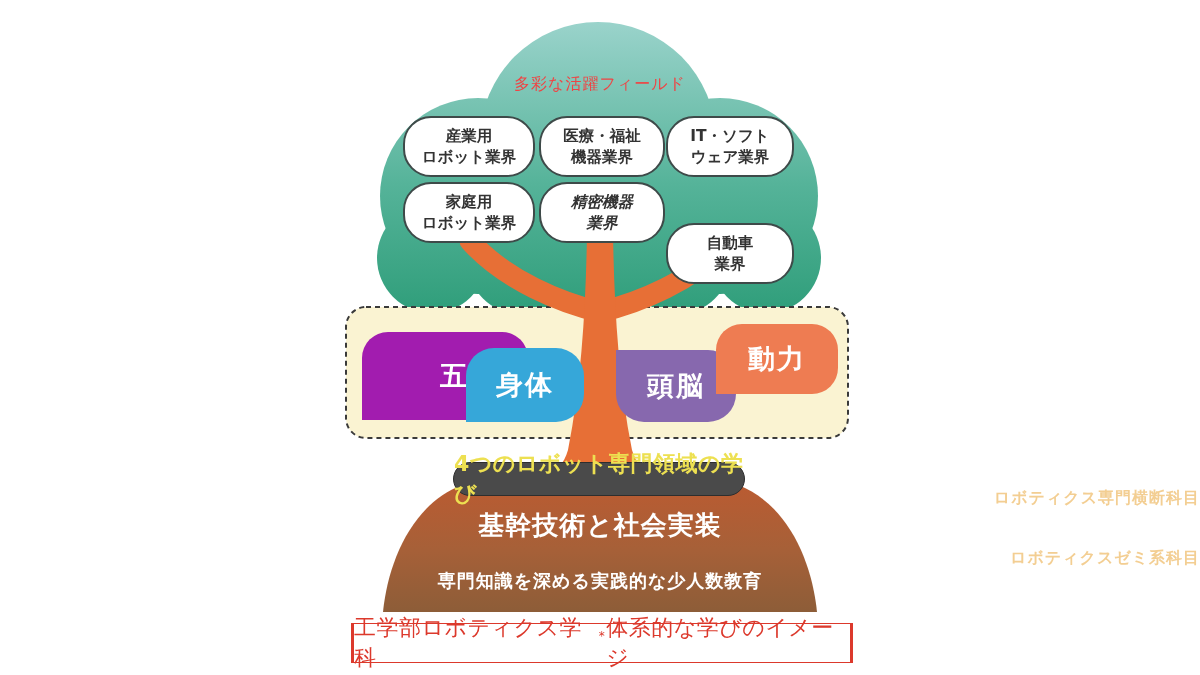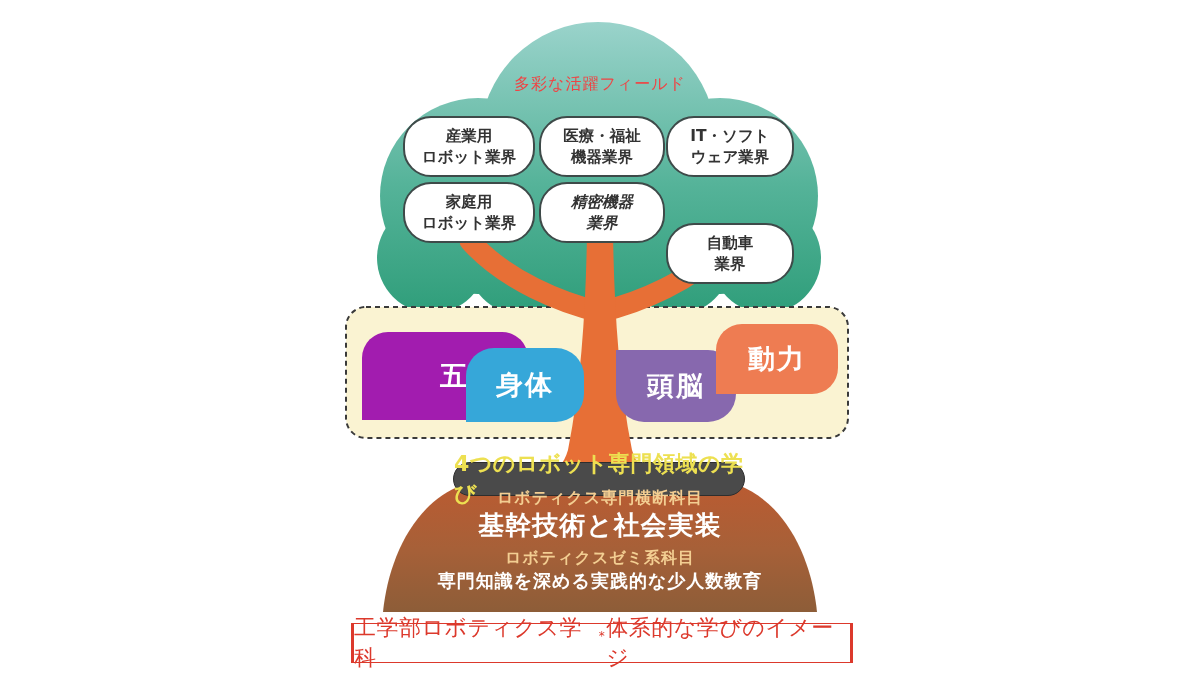--- a/index.html
+++ b/index.html
@@ -32,21 +32,21 @@
   .t-gokan {left:362px;top:332px;width:118px;height:88px;background:#a21caf;border-radius:26px 26px 26px 0;padding-left:48px;}
   .t-shintai{left:466px;top:348px;width:118px;height:74px;background:#36A7D9;border-radius:28px 28px 28px 0;}
   .t-zunou {left:616px;top:350px;width:120px;height:72px;background:#8768AE;border-radius:0 28px 28px 28px;}
   .t-douryoku{left:716px;top:324px;width:122px;height:70px;background:#EE7C52;border-radius:26px 26px 26px 0;}
   .pill{
     left:453px;top:426px;width:290px;height:32px;border-radius:17px;
     background:#4A4A4A;border:1.5px solid #2E2E2E;
     display:flex;align-items:center;justify-content:center;
     color:#EDE051;font-size:22px;font-weight:bold;letter-spacing:0.5px;margin-top:36px;
   }
-  .m-cat{left:0;width:1200px;text-align:center;font-size:16px;font-weight:bold;color:#F3CE92;letter-spacing:1px;}
+  .m-cat{left:0;width:1200px;text-align:right;font-size:16px;font-weight:bold;color:#F3CE92;letter-spacing:1px;}
   .m-desc{left:0;width:1200px;text-align:center;font-weight:bold;color:#ffffff;letter-spacing:1px;}
   .m-cat1{top:488px;} .m-desc1{top:508px;font-size:26px;}
   .m-cat2{top:548px;} .m-desc2{top:569px;font-size:18px;}
   .caption{
     left:351px;top:623px;width:496px;height:38px;
     border:1px solid #DC392C;border-left:3px solid #DC392C;border-right:3px solid #DC392C;
     display:flex;align-items:center;justify-content:center;
     color:#DC392C;font-size:22px;font-weight:normal;letter-spacing:0.5px;background:#fff;
   }
   .caption sup{font-size:12px;line-height:1;margin:0 1px;align-self:flex-start;padding-top:6px;}

